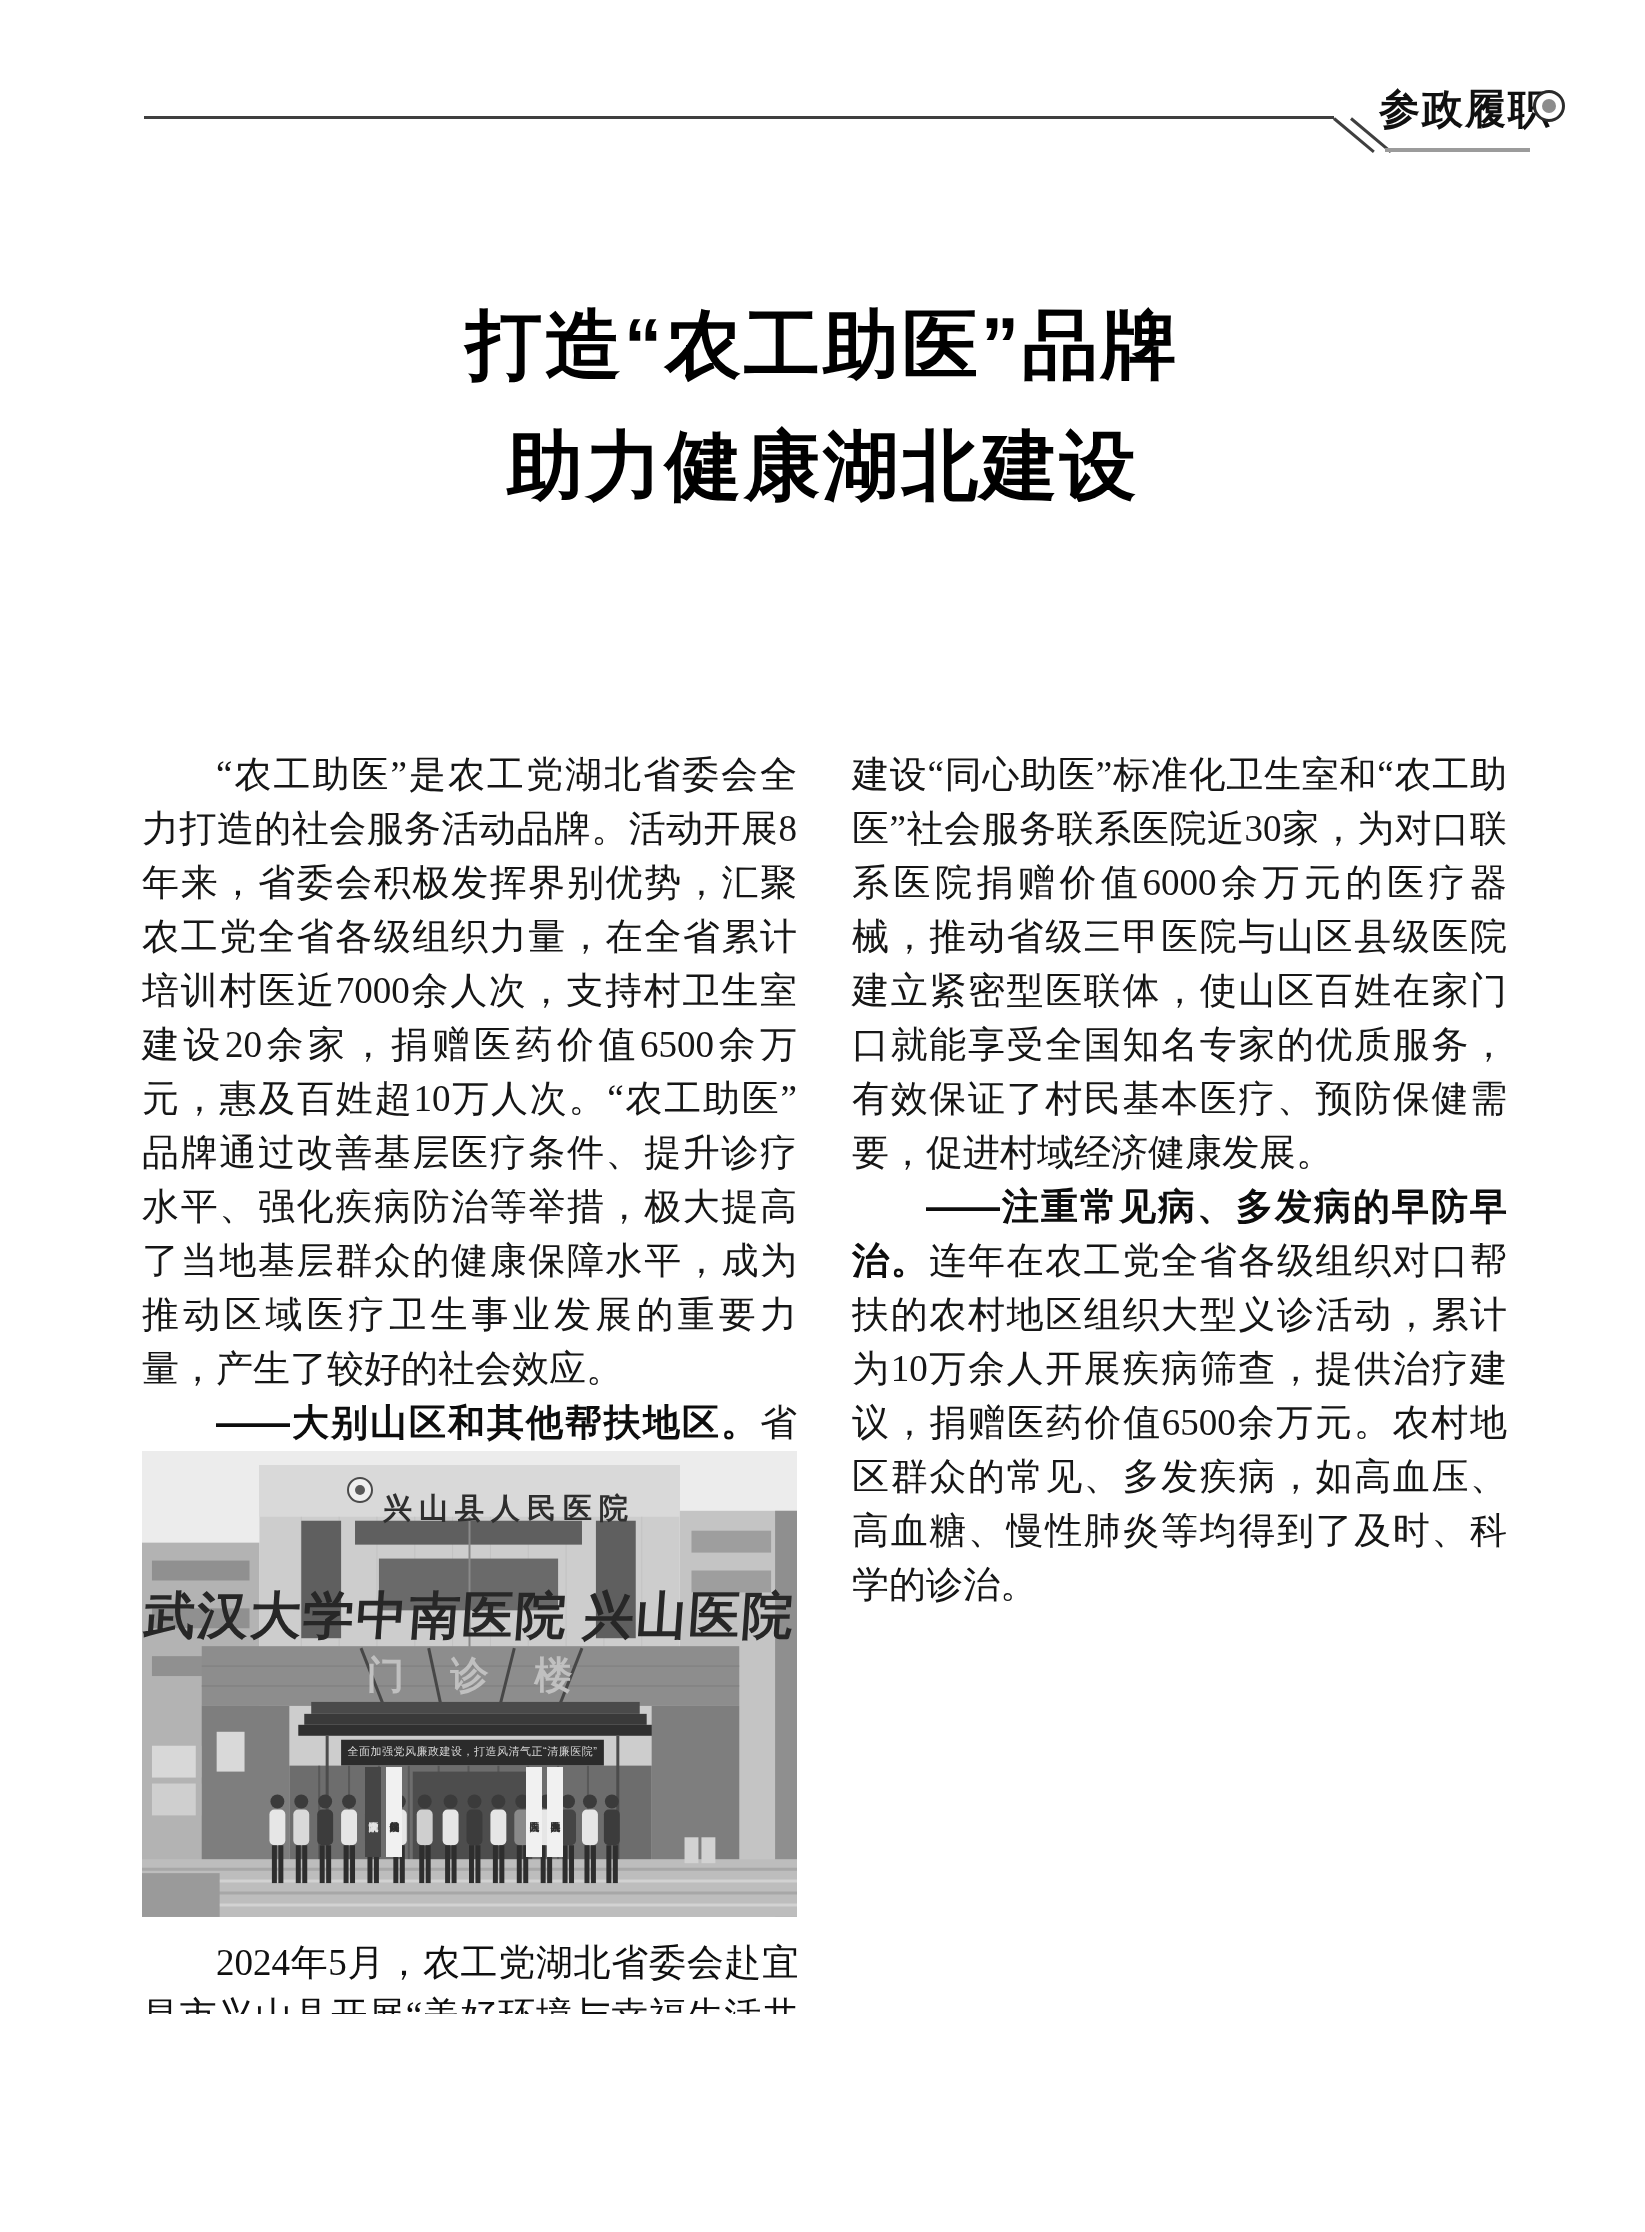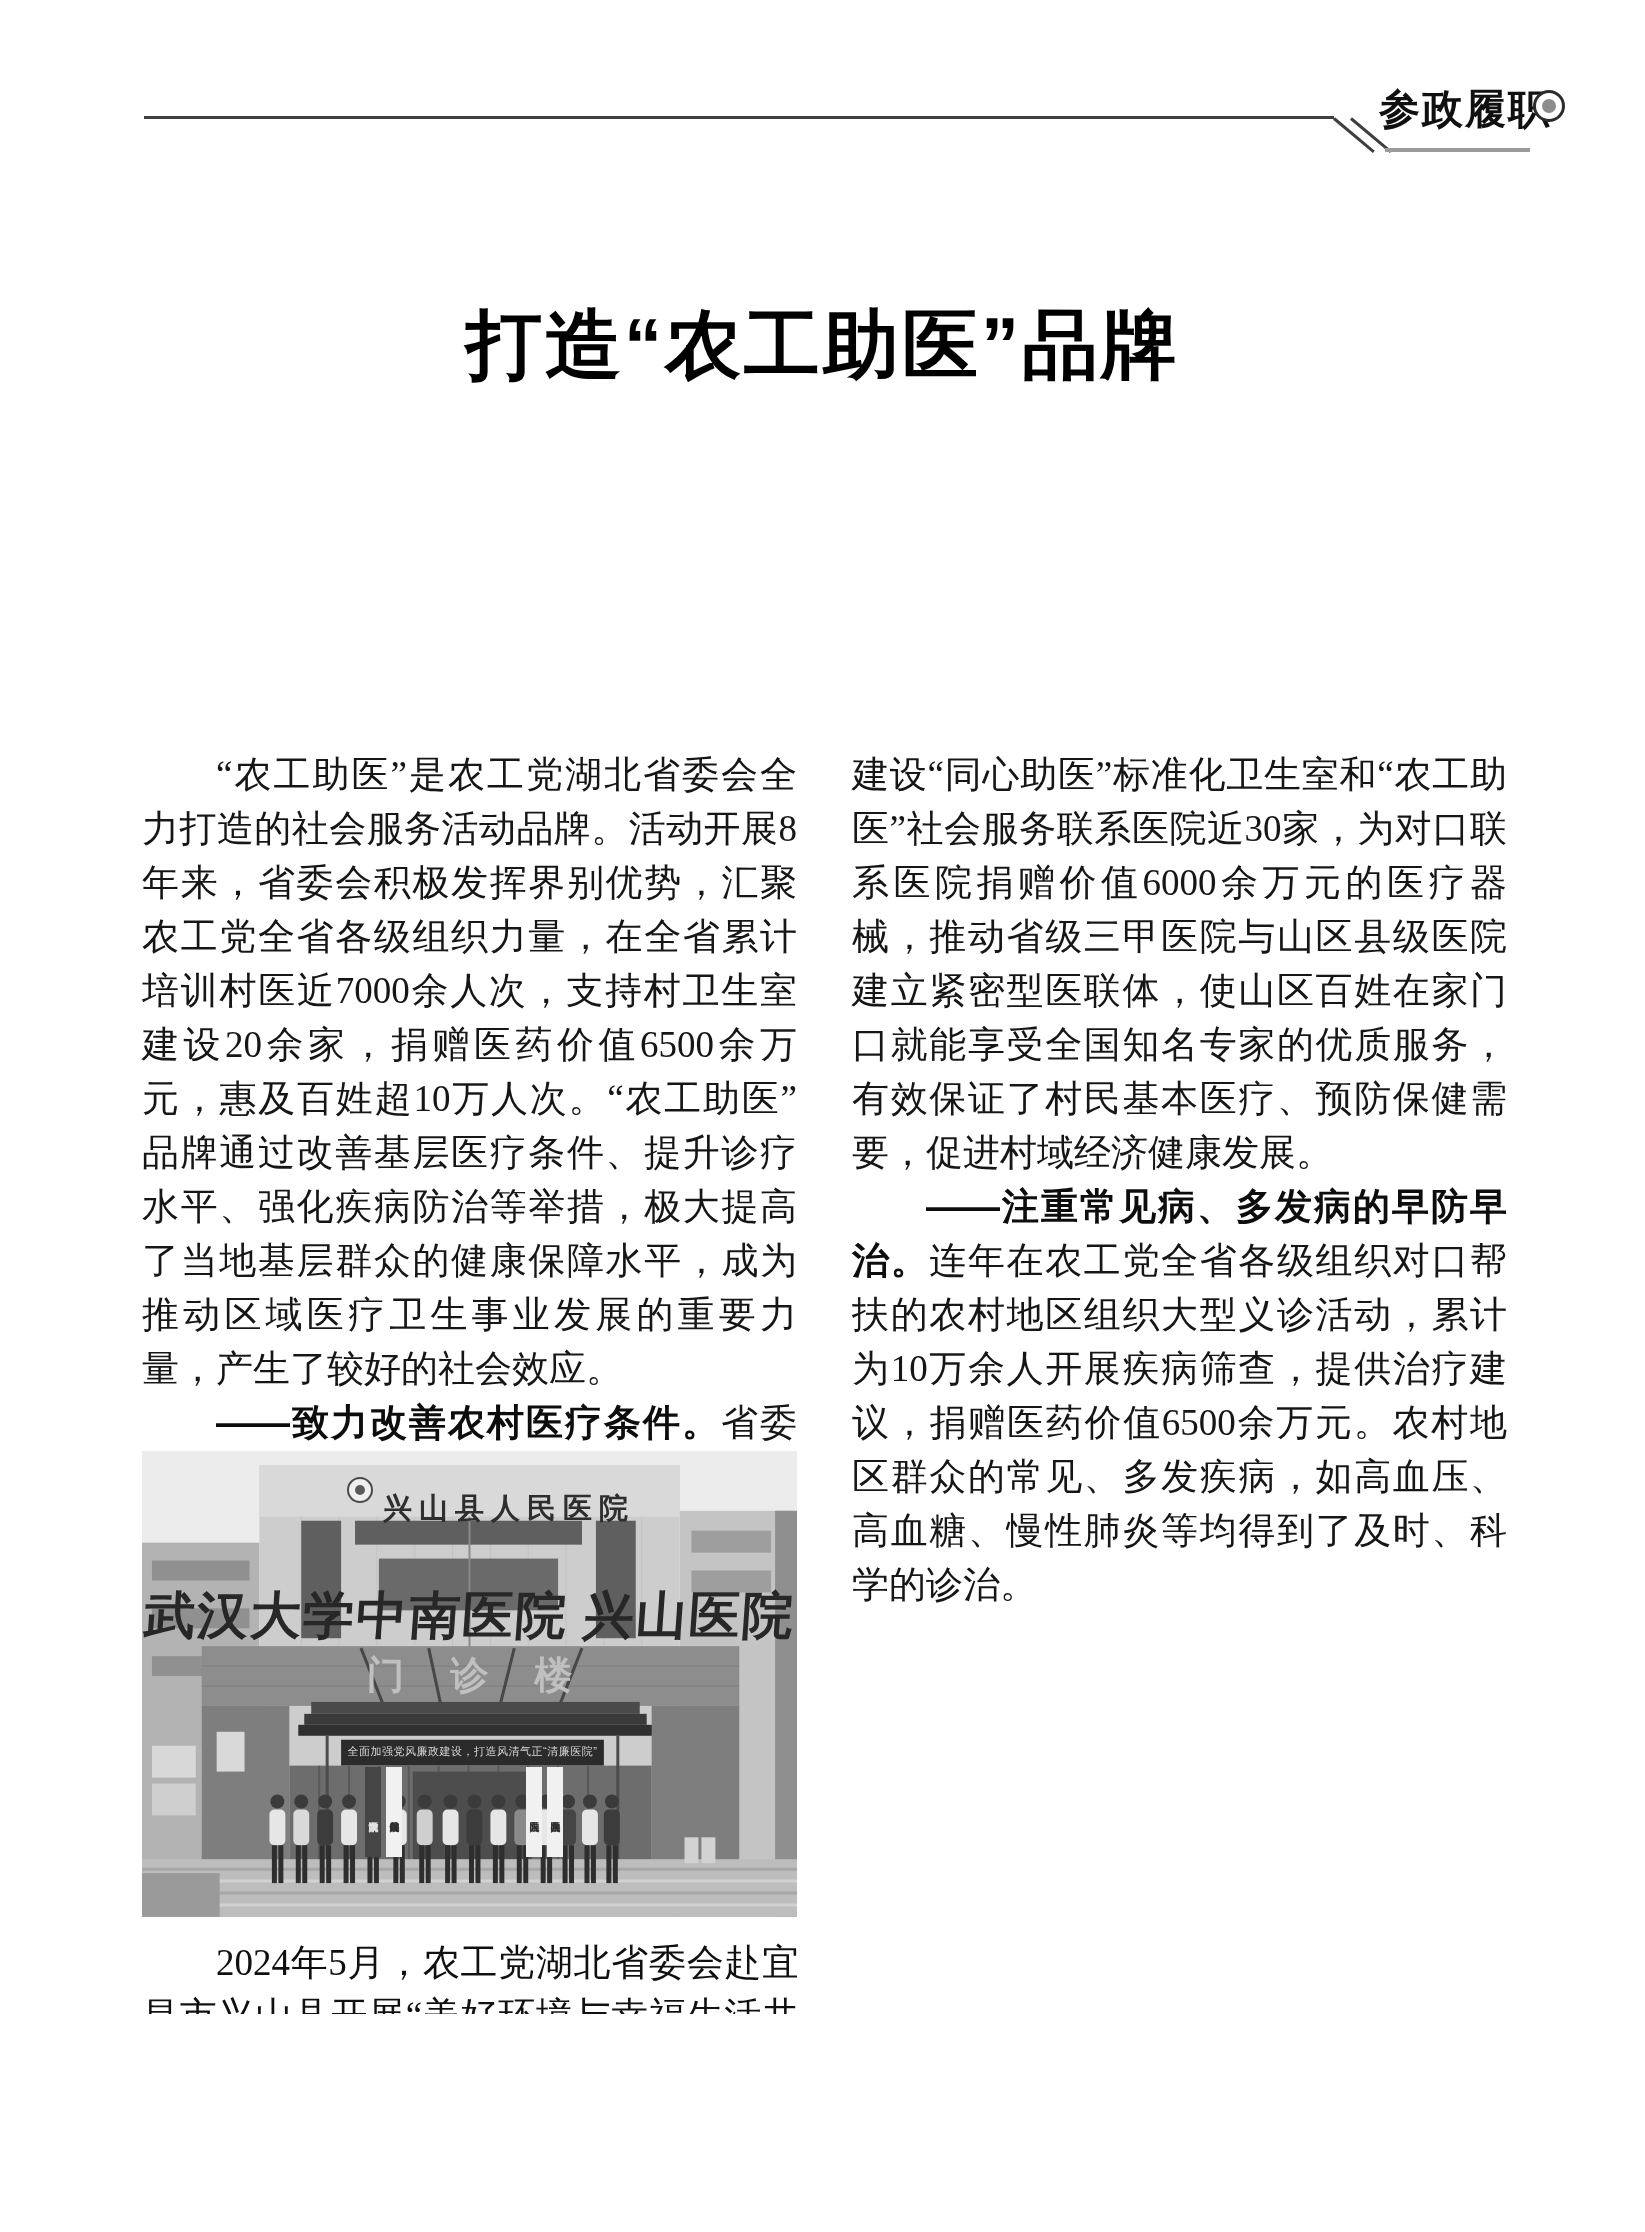--- a/index.html
+++ b/index.html
@@ -80,24 +80,25 @@
   <div class="hdr-rule"></div>
   <div class="hdr-slash s1"></div>
   <div class="hdr-slash s2"></div>
   <div class="hdr-gray"></div>
   <div class="hdr-label">参政履职</div>
   <div class="hdr-icon">
       <div class="dot"></div>
     </div>
 
   <div class="title t1">打造“农工助医”品牌</div>
+  <div class="title t2">助力健康湖北建设</div>
 
   <div class="col col-left">
     <p><span>“农工助医”是农工党湖北省委会全力打造的社会服务活动品牌。活动开展8年来，省委会积极发挥界别优势，汇聚农工党全省各级组织力量，在全省累计培训村医近7000余人次，支持村卫生室建设20余家，捐赠医药价值6500余万元，惠及百姓超10万人次。“农工助医”品牌通过改善基层医疗条件、提升诊疗水平、强化疾病防治等举措，极大提高了当地基层群众的健康保障水平，成为推动区域医疗卫生事业发展的重要力量，产生了较好的社会效应。</span></p>
-    <p><b class="lead">——致力改善农村医疗条件。</b><span>省委会先后在武陵山区、大别山区和其他帮扶地区</span></p>
+    <p><b class="lead">——大别山区和其他帮扶地区。</b><span>省委会先后在武陵山区、大别山区和其他帮扶地区</span></p>
   </div>
 
   <div class="col col-right">
     <p class="noindent"><span>建设“同心助医”标准化卫生室和“农工助医”社会服务联系医院近30家，为对口联系医院捐赠价值6000余万元的医疗器械，推动省级三甲医院与山区县级医院建立紧密型医联体，使山区百姓在家门口就能享受全国知名专家的优质服务，有效保证了村民基本医疗、预防保健需要，促进村域经济健康发展。</span></p>
     <p><b class="lead">——注重常见病、多发病的早防早治。</b><span>连年在农工党全省各级组织对口帮扶的农村地区组织大型义诊活动，累计为10万余人开展疾病筛查，提供治疗建议，捐赠医药价值6500余万元。农村地区群众的常见、多发疾病，如高血压、高血糖、慢性肺炎等均得到了及时、科学的诊治。</span></p>
   </div>
 
   <div class="photo">
     <svg width="655" height="466" viewBox="0 0 658 468">
       <defs>

